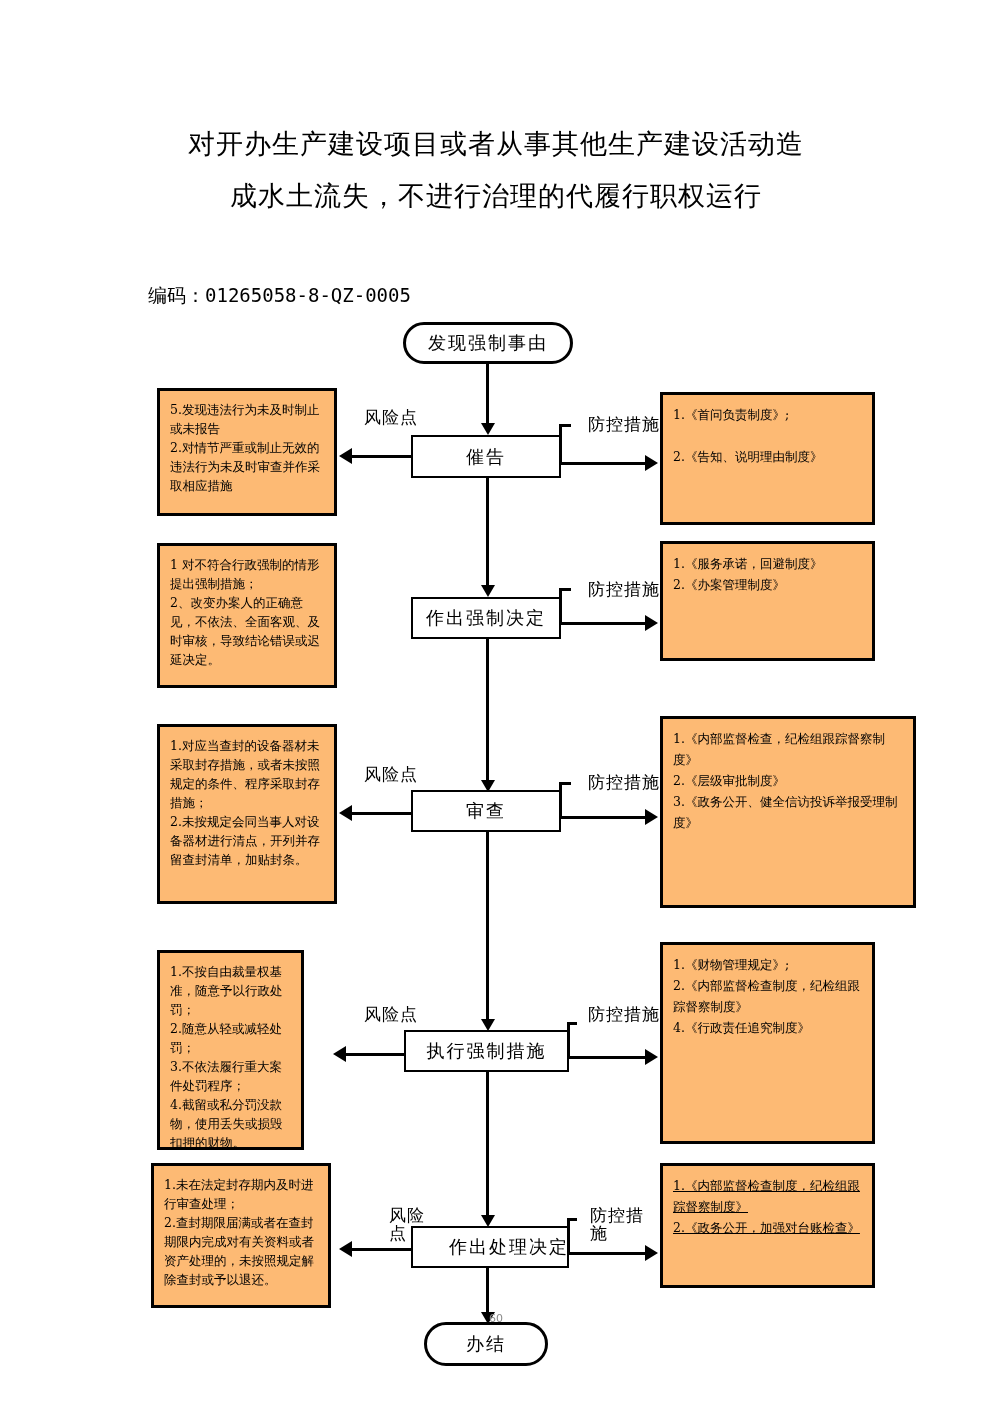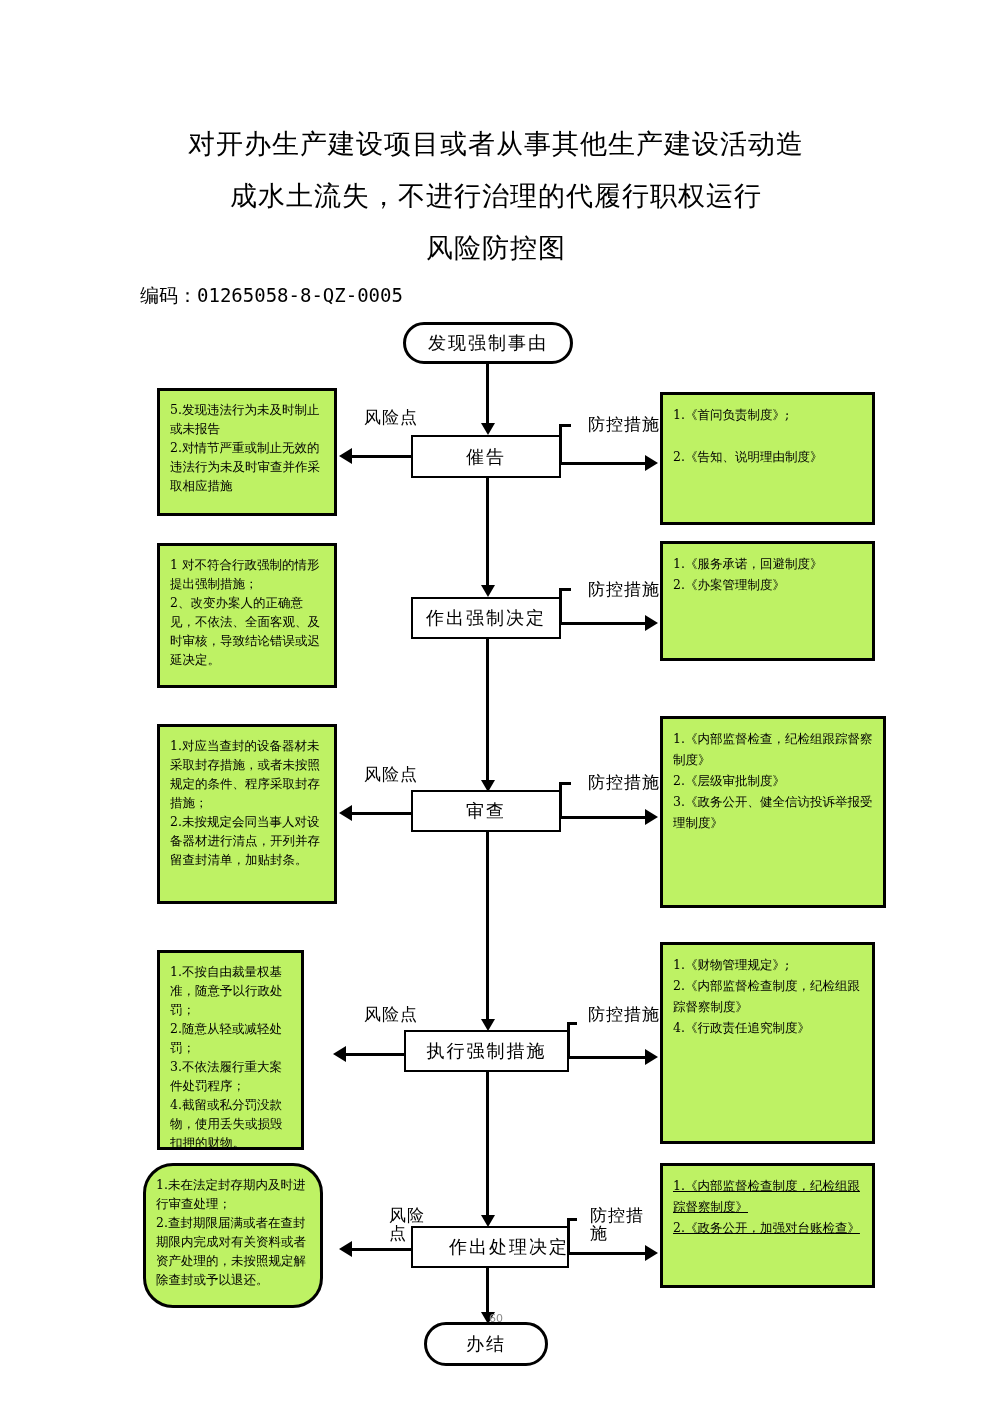--- a/index.html
+++ b/index.html
@@ -18,21 +18,21 @@
     text-align:center;
   }
   .title-line{
     font-family:"DejaVu Serif","Liberation Serif",serif;
     font-size:27px;
     line-height:52px;
     letter-spacing:1px;
     white-space:nowrap;
   }
   .code-line{
-    position:absolute;left:140px;top:283px;
+    position:absolute;left:148px;top:283px;
     font-family:"DejaVu Sans Mono","Liberation Mono",monospace;
     font-size:19px;
     letter-spacing:0px;
     white-space:nowrap;
   }
 
   
   .node{
     position:absolute;
     border:2px solid #000;
@@ -54,21 +54,21 @@
     display:flex;align-items:center;justify-content:center;
     font-family:"DejaVu Serif","Liberation Serif",serif;
     font-size:18px;
     letter-spacing:2px;
     white-space:nowrap;
     z-index:6;
   }
   .sidebox{
     position:absolute;
     border:3px solid #000;
-    background:#bef264;
+    background:#fdba74;
     box-sizing:border-box;
     padding:9px 10px 6px 10px;
     font-family:"DejaVu Serif","Liberation Serif",serif;
     font-size:12.5px;
     line-height:19px;
     white-space:pre-wrap;
     z-index:4;
   }
   .sidebox.right{font-size:12.5px;line-height:21px;}
 
@@ -119,21 +119,20 @@
   }
 </style>
 </head>
 <body>
 
 <div id="page">
 
   <div class="title-block">
     <div class="title-line">对开办生产建设项目或者从事其他生产建设活动造</div>
     <div class="title-line">成水土流失，不进行治理的代履行职权运行</div>
-    <div class="title-line">风险防控图</div>
   </div>
   <div class="code-line">编码：01265058-8-QZ-0005</div>
 
   <div class="terminal" style="left:403px;top:322px;width:170px;height:42px;">发现强制事由</div>
 
   <div class="vline" style="left:486px;top:364px;height:62px;"></div>
   <div class="arrow-down" style="left:481px;top:423px;"></div>
 
   <div class="node" style="left:411px;top:435px;width:150px;height:43px;">催告</div>
 
@@ -185,21 +184,21 @@
 2.《办案管理制度》</div>
 
   <div class="stub-v" style="left:559px;top:588px;height:36px;"></div>
   <div class="stub-h" style="left:559px;top:588px;width:12px;"></div>
   <div class="hline" style="left:559px;top:622px;width:88px;"></div>
   <div class="arrow-right" style="left:645px;top:615px;"></div>
   <div class="edge-label" style="left:568px;top:580px;">防控措施</div>
 
   <div class="sidebox" style="left:157px;top:724px;width:180px;height:180px;">1.对应当查封的设备器材未采取封存措施，或者未按照规定的条件、程序采取封存措施；
 2.未按规定会同当事人对设备器材进行清点，开列并存留查封清单，加贴封条。</div>
-  <div class="sidebox right" style="left:660px;top:716px;width:226px;height:192px;">1.《内部监督检查，纪检组跟踪督察制度》
+  <div class="sidebox right" style="left:660px;top:716px;width:256px;height:192px;">1.《内部监督检查，纪检组跟踪督察制度》
 2.《层级审批制度》
 3.《政务公开、健全信访投诉举报受理制度》</div>
 
   <div class="hline" style="left:352px;top:812px;width:59px;"></div>
   <div class="arrow-left" style="left:339px;top:805px;"></div>
   <div class="edge-label" style="left:344px;top:765px;">风险点</div>
 
   <div class="stub-v" style="left:559px;top:782px;height:36px;"></div>
   <div class="stub-h" style="left:559px;top:782px;width:12px;"></div>
   <div class="hline" style="left:559px;top:816px;width:88px;"></div>
@@ -217,21 +216,21 @@
   <div class="hline" style="left:346px;top:1053px;width:58px;"></div>
   <div class="arrow-left" style="left:333px;top:1046px;"></div>
   <div class="edge-label" style="left:344px;top:1005px;">风险点</div>
 
   <div class="stub-v" style="left:567px;top:1022px;height:36px;"></div>
   <div class="stub-h" style="left:567px;top:1022px;width:10px;"></div>
   <div class="hline" style="left:567px;top:1056px;width:80px;"></div>
   <div class="arrow-right" style="left:645px;top:1049px;"></div>
   <div class="edge-label" style="left:568px;top:1005px;">防控措施</div>
 
-  <div class="sidebox" style="left:143px;top:1163px;width:180px;height:145px;border-radius:30px;">1.未在法定封存期内及时进行审查处理；
+  <div class="sidebox" style="left:151px;top:1163px;width:180px;height:145px;">1.未在法定封存期内及时进行审查处理；
 2.查封期限届满或者在查封期限内完成对有关资料或者资产处理的，未按照规定解除查封或予以退还。</div>
   <div class="sidebox right" style="left:660px;top:1163px;width:215px;height:125px;text-decoration:underline;">1.《内部监督检查制度，纪检组跟踪督察制度》
 2.《政务公开，加强对台账检查》</div>
 
   <div class="hline" style="left:352px;top:1248px;width:59px;"></div>
   <div class="arrow-left" style="left:339px;top:1241px;"></div>
   <div class="edge-label" style="left:369px;top:1206px;">风险
 点</div>
 
   <div class="stub-v" style="left:567px;top:1218px;height:36px;"></div>

